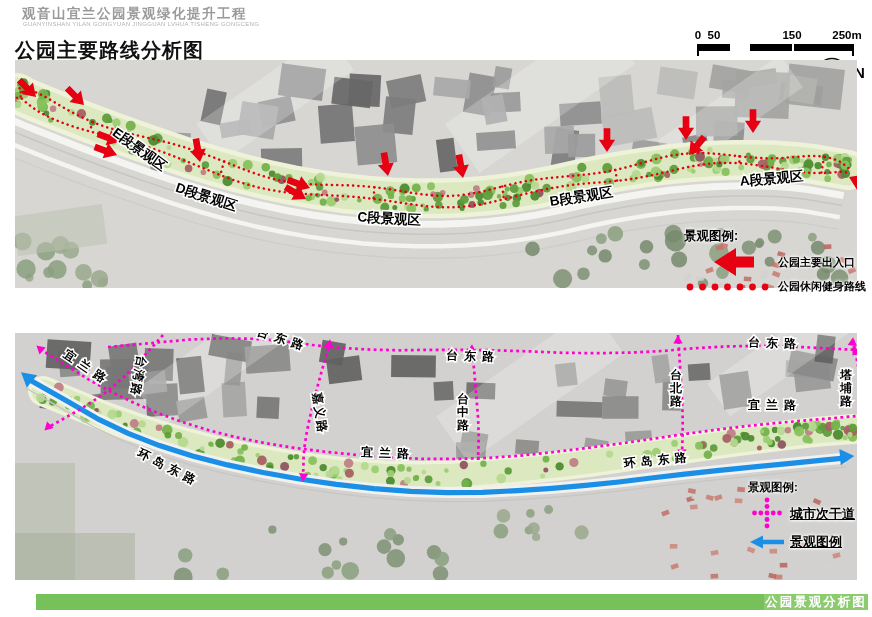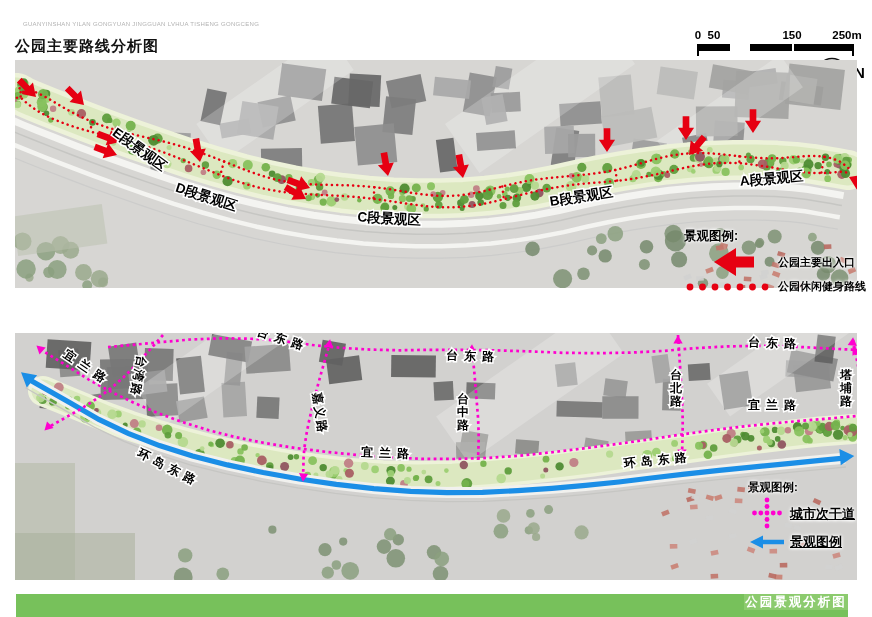--- a/index.html
+++ b/index.html
@@ -2,21 +2,21 @@
 <html><head>
 <meta charset="utf-8">
 <style>
   html,body{margin:0;padding:0;background:#fff;}
   body{font-family:"Liberation Sans",sans-serif;}
   #page{position:relative;width:872px;height:617px;background:#fff;overflow:hidden;}
 
   .hdr-title{position:absolute;left:22px;top:5px;font-size:13.5px;font-weight:bold;color:#9a9a9a;letter-spacing:1.5px;}
   .hdr-sub{position:absolute;left:23px;top:21px;font-size:6px;color:#b2b2b2;letter-spacing:.3px;}
 
-  .sec-title{position:absolute;font-size:15px;font-weight:bold;color:#111;letter-spacing:1px;}
+  .sec-title{position:absolute;font-size:20px;font-weight:bold;color:#111;letter-spacing:1px;}
   #t1{left:15px;top:37px;}
   #t2{left:15px;top:310px;}
 
   .mapwrap{position:absolute;left:15px;width:842px;}
   #map1wrap{top:60px;height:228px;}
   #map2wrap{top:333px;height:247px;}
   .mapwrap svg{display:block;}
 
   
   #scalebar{position:absolute;left:694px;top:29px;width:170px;height:28px;}
@@ -32,35 +32,36 @@
   .legend{position:absolute;z-index:5;}
   .legend .ltitle{font-weight:bold;color:#000;text-shadow:0 0 2px #fff,0 0 3px #fff,0 0 4px #fff;}
   .legend .lrow{display:flex;align-items:center;margin-top:2px;}
   .legend .llabel{font-weight:bold;color:#000;white-space:nowrap;text-shadow:0 0 2px #fff,0 0 3px #fff,0 0 4px #fff;}
   #legend1{left:684px;top:228px;width:190px;font-size:12.5px;}
   #legend1 .llabel{margin-left:6px;font-size:11px;}
   #legend2{left:748px;top:480px;width:130px;font-size:11.5px;}
   #legend2 .llabel{margin-left:4px;font-size:13px;text-decoration:underline;}
 
   
-  #footerbar{position:absolute;left:16px;top:594px;width:832px;height:24px;background:#77c15b;}
+  #footerbar{position:absolute;left:36px;top:594px;width:832px;height:16px;background:#77c15b;}
   #footerbox{position:absolute;right:0;top:0;height:16px;width:104px;background:#8ccb6e;color:#fff;
     font-size:12.5px;font-weight:bold;text-align:center;line-height:16px;letter-spacing:2px;}
 
   
   .maplabel{fill:#000;stroke:#fff;stroke-width:3px;paint-order:stroke;font-weight:bold;
             font-family:"Liberation Sans",sans-serif;}
   .zlabel{font-size:13.5px;}
   .roadlabel{font-size:12px;}
 </style>
 </head>
 <body>
 
 <div id="page">
 
+  <div class="hdr-title">观音山宜兰公园景观绿化提升工程</div>
   <div class="hdr-sub">GUANYINSHAN YILAN GONGYUAN JINGGUAN LVHUA TISHENG GONGCENG</div>
 
   <div id="t1" class="sec-title">公园主要路线分析图</div>
 
   <div id="scalebar">
     <span class="tick" style="left:4px">0</span>
     <span class="tick" style="left:20px">50</span>
     <span class="tick" style="left:98px">150</span>
     <span class="tick" style="left:153px">250m</span>
     <div class="seg" style="left:3px;width:33px"></div>

